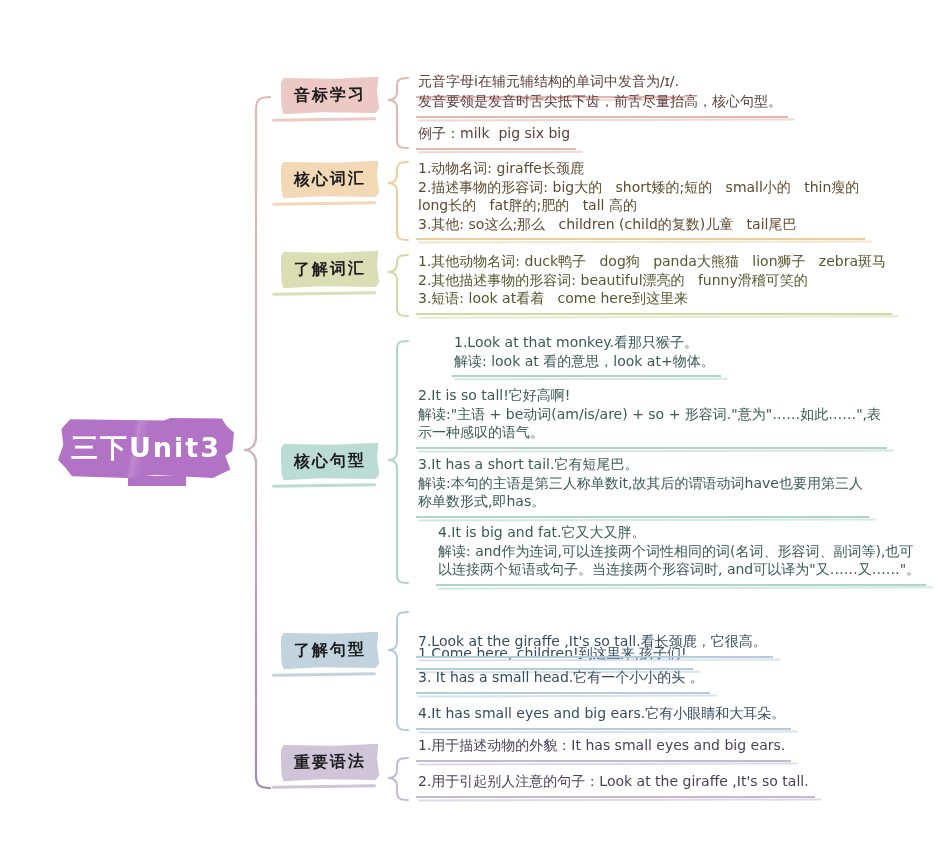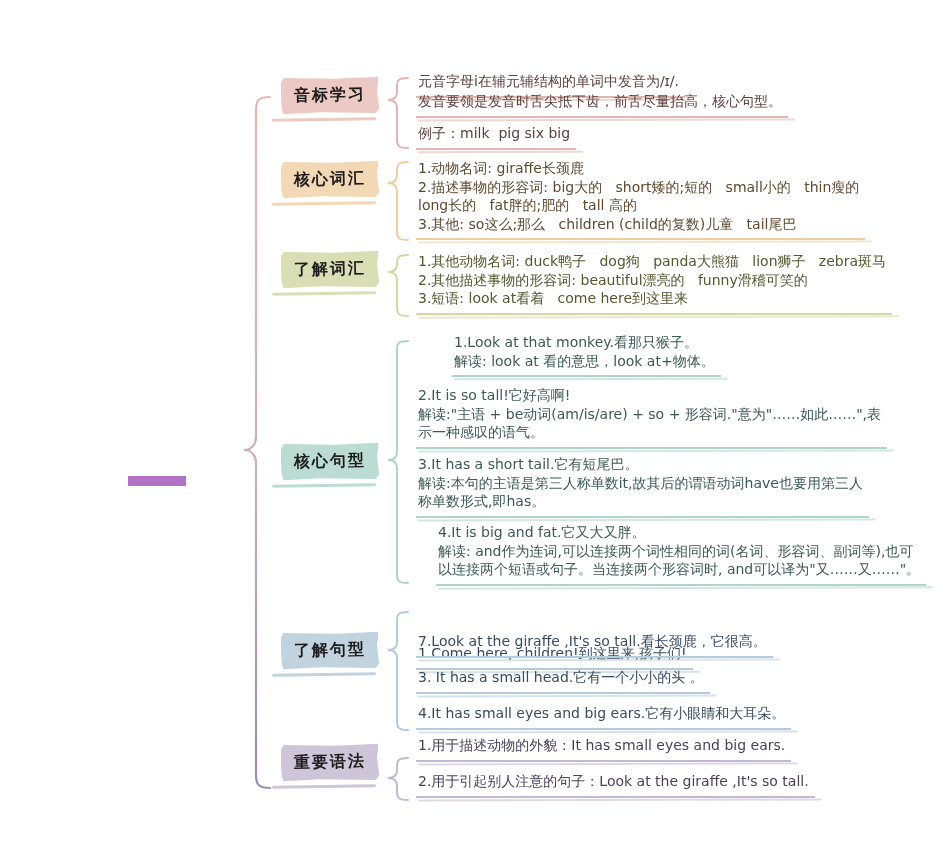--- a/index.html
+++ b/index.html
@@ -49,20 +49,21 @@
     </defs>
     <path d="M270,97 C259,97 256,100 256,110 L256,437 C256,444 252,450 244,450 C252,450 256,456 256,463 L256,775 C256,785 259,788 270,788" fill="none" stroke="url(#mainGrad)" stroke-width="2.2" stroke-linecap="round"></path>
     <path d="M408,78 C399,78 397,80 397,86 L397,92 C397,97 394,100 388,100 C394,100 397,103 397,108 L397,140 C397,146 399,148 408,148" fill="none" stroke="#e2b7b1" stroke-width="2" stroke-linecap="round"></path>
     <path d="M408,162 C399,162 397,164 397,170 L397,175 C397,180 394,183 388,183 C394,183 397,186 397,191 L397,232 C397,238 399,240 408,240" fill="none" stroke="#ecce9f" stroke-width="2" stroke-linecap="round"></path>
     <path d="M408,255 C399,255 397,257 397,263 L397,264 C397,269 394,272 388,272 C394,272 397,275 397,280 L397,308 C397,314 399,316 408,316" fill="none" stroke="#d2d9a4" stroke-width="2" stroke-linecap="round"></path>
     <path d="M408,341 C399,341 397,343 397,349 L397,452 C397,457 394,460 388,460 C394,460 397,463 397,468 L397,575 C397,581 399,583 408,583" fill="none" stroke="#aed5c8" stroke-width="2" stroke-linecap="round"></path>
     <path d="M408,612 C399,612 397,614 397,620 L397,642 C397,647 394,650 388,650 C394,650 397,653 397,658 L397,722 C397,728 399,730 408,730" fill="none" stroke="#b4cbdc" stroke-width="2" stroke-linecap="round"></path>
     <path d="M408,758 C399,758 397,760 397,766 L397,770 C397,775 394,778 388,778 C394,778 397,781 397,786 L397,792 C397,798 399,800 408,800" fill="none" stroke="#c4b9d2" stroke-width="2" stroke-linecap="round"></path>
   </svg>
 
+  <div class="central">三下Unit3</div>
   <div class="central-tab"></div>
 
   <div class="branch" style="--bg:#ecc9c4;--ink:#5e403d;--line:#e2b7b1">
     <div class="bnode" style="left:281px;top:77px;">音标学习</div>
     <div class="bnode-line" style="left:272px;top:118px;width:104px;"></div>
     <div class="leaf" style="left:416px;top:72px;">元音字母i在辅元辅结构的单词中发音为/ɪ/.</div>
     <div class="leaf" style="left:416px;top:92px;">发音要领是发音时舌尖抵下齿，前舌尽量抬高，核心句型。</div>
     <div class="leaf" style="left:416px;top:124px;">例子：milk  pig six big</div>
   </div>
 

